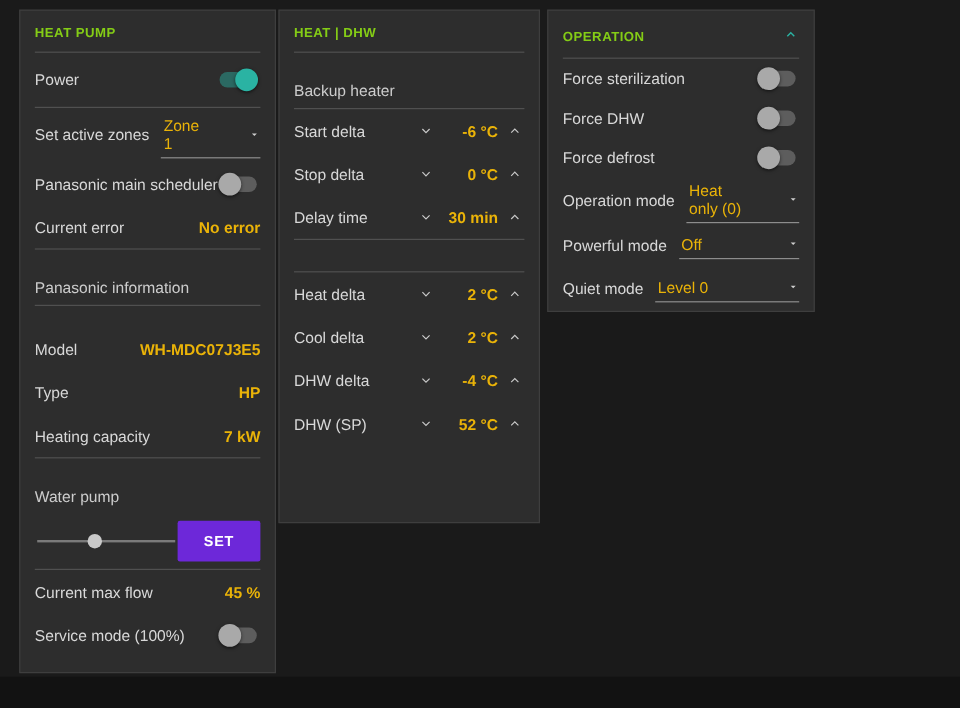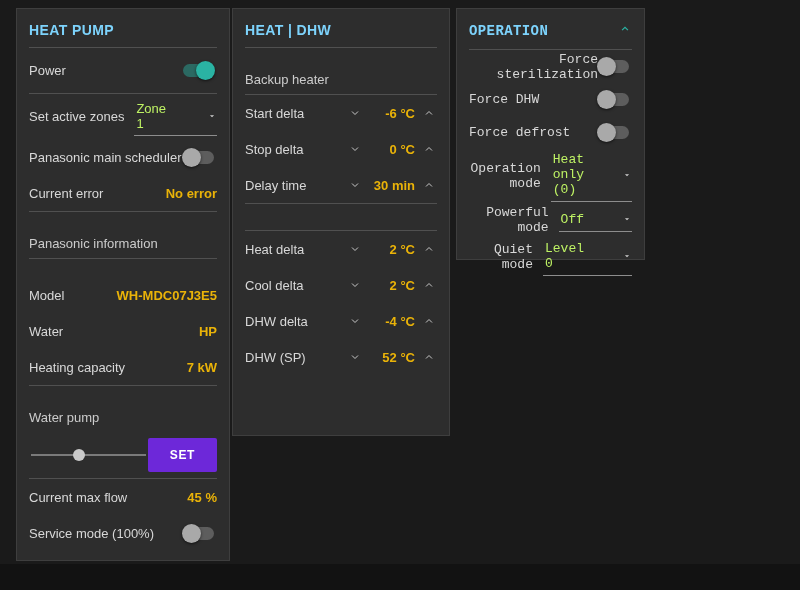--- a/index.html
+++ b/index.html
@@ -14,21 +14,21 @@
   }
   .footer-strip { position:absolute; left:0; right:0; bottom:0; height:26px; background:#121212; }
   .panel {
     position: absolute;
     background: #2d2d2d;
     border: 1px solid #3e3e3e;
     padding: 4px 12px 8px 12px;
   }
   .panel-title {
     display: flex; justify-content: space-between; align-items: center;
-    color: #7dd3fc; font-weight: bold; font-size: 14px;
+    color: #84cc16; font-weight: bold; font-size: 11px;
     letter-spacing: .4px; padding: 9px 0 9px 0;
   }
   .divider { height: 1px; background: #505050; }
   .row {
     display: flex; justify-content: space-between; align-items: center;
     min-height: 36px;
   }
   .row.tall { min-height: 45px; }
   .label { color: #d8d8d8; text-align: right; }
   .value { color: #eab308; font-weight: bold; white-space: nowrap; }
@@ -47,21 +47,21 @@
     box-shadow: 0 1px 3px rgba(0,0,0,.6);
   }
   .toggle.on { background: rgba(42,179,163,.45); }
   .toggle.on .knob { left: auto; right: -1px; background: #2ab3a3; }
 
   
   .dropdown {
     display: flex; align-items: center; justify-content: space-between;
     flex: 1; margin-left: 10px; cursor: pointer;
     border-bottom: 1px solid #8d8d8d; padding: 3px 0 4px 2px;
-    color: #bef264;
+    color: #eab308;
     gap: 32px;
   }
   .dropdown svg { flex: none; margin-left: 6px; }
 
   
   .stepper { display: flex; align-items: center; }
   .stepper .chev { display: flex; align-items: center; cursor: pointer; padding: 2px; }
   .stepper .value { min-width: 48px; text-align: right; margin: 0 6px 0 4px; }
 
   
@@ -74,21 +74,21 @@
   }
   .set-btn {
     background: #6d28d9; color: #ffffff; border: none; cursor: pointer;
     font-family: "Liberation Sans", sans-serif; font-size: 12px; font-weight: bold;
     letter-spacing: .6px; padding: 10px 22px; border-radius: 2px;
   }
 
   
   #panel-heat-pump { left: 16px; top: 8px; width: 214px; height: 553px; }
   #panel-heat-dhw  { left: 232px; top: 8px; width: 218px; height: 428px; }
-  #panel-operation { left: 456px; top: 8px; width: 189px; height: 252px; font-family: Liberation Mono, monospace; }
+  #panel-operation { left: 456px; top: 8px; width: 223px; height: 252px; }
 </style>
 </head>
 <body>
 
 <div class="panel" id="panel-heat-pump">
   <div class="panel-title">HEAT PUMP</div>
   <div class="divider"></div>
 
   <div class="row tall">
     <span class="label">Power</span>
@@ -123,21 +123,21 @@
 
   <div class="section-label">Panasonic information</div>
   <div class="divider"></div>
   <div class="gap-sm"></div>
 
   <div class="row">
     <span class="label">Model</span>
     <span class="value">WH-MDC07J3E5</span>
   </div>
   <div class="row">
-    <span class="label">Water</span>
+    <span class="label">Type</span>
     <span class="value">HP</span>
   </div>
   <div class="row">
     <span class="label">Heating capacity</span>
     <span class="value">7 kW</span>
   </div>
   <div class="divider"></div>
 
   <div class="section-label">Water pump</div>
 

